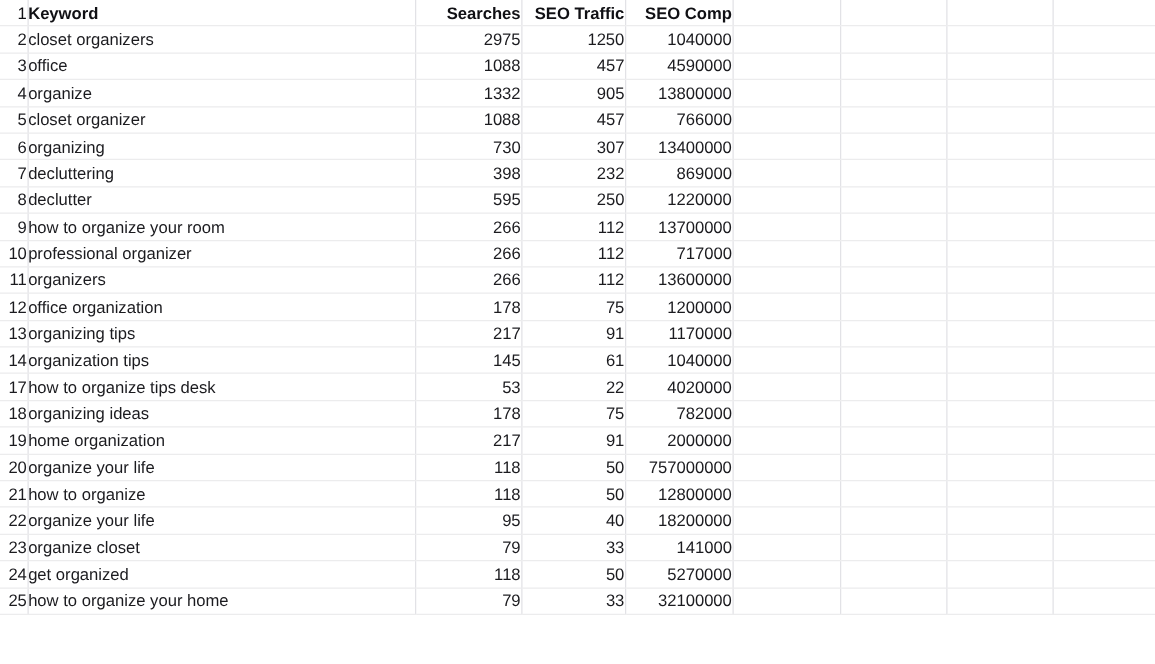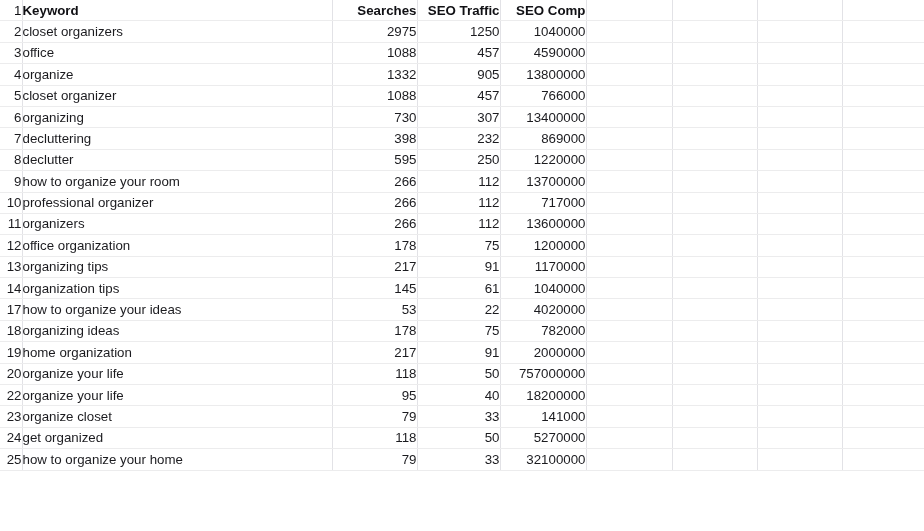--- a/index.html
+++ b/index.html
@@ -238,21 +238,21 @@
           <td class="num">145</td>
           <td class="num">61</td>
           <td class="num">1040000</td>
           <td class="empty"></td>
           <td class="empty"></td>
           <td class="empty"></td>
           <td class="empty"></td>
         </tr>
         <tr>
           <td class="rownum">17</td>
-          <td class="keyword">how to organize your ideas</td>
+          <td class="keyword">how to organize tips desk</td>
           <td class="num">53</td>
           <td class="num">22</td>
           <td class="num">4020000</td>
           <td class="empty"></td>
           <td class="empty"></td>
           <td class="empty"></td>
           <td class="empty"></td>
         </tr>
         <tr>
           <td class="rownum">18</td>
@@ -281,20 +281,31 @@
           <td class="keyword">organize your life</td>
           <td class="num">118</td>
           <td class="num">50</td>
           <td class="num">757000000</td>
           <td class="empty"></td>
           <td class="empty"></td>
           <td class="empty"></td>
           <td class="empty"></td>
         </tr>
         <tr>
+          <td class="rownum">21</td>
+          <td class="keyword">how to organize</td>
+          <td class="num">118</td>
+          <td class="num">50</td>
+          <td class="num">12800000</td>
+          <td class="empty"></td>
+          <td class="empty"></td>
+          <td class="empty"></td>
+          <td class="empty"></td>
+        </tr>
+        <tr>
           <td class="rownum">22</td>
           <td class="keyword">organize your life</td>
           <td class="num">95</td>
           <td class="num">40</td>
           <td class="num">18200000</td>
           <td class="empty"></td>
           <td class="empty"></td>
           <td class="empty"></td>
           <td class="empty"></td>
         </tr>

